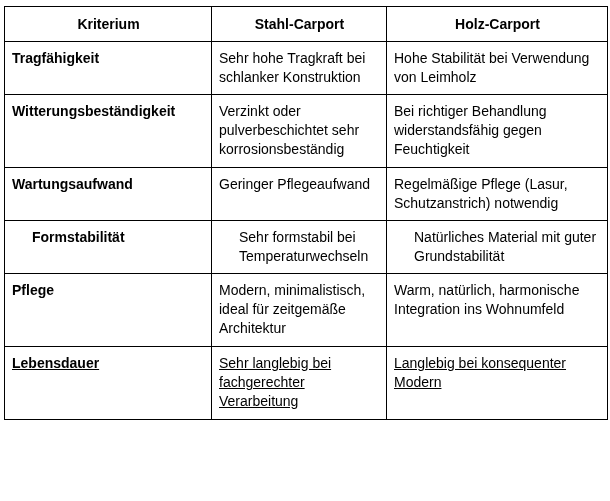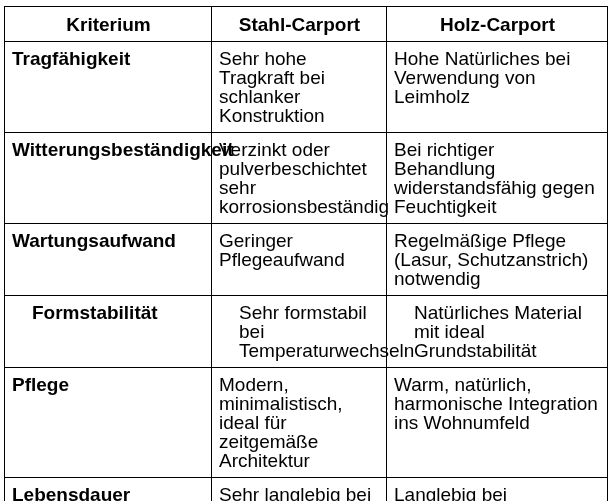--- a/index.html
+++ b/index.html
@@ -17,21 +17,21 @@
     table.comp {
       position: absolute;
       left: 4px;
       top: 6px;
       border-collapse: collapse;
       table-layout: fixed;
       width: 603px;
     }
     table.comp th, table.comp td {
       border: 1.3px solid #000000;
-      font-size: 19px;
+      font-size: 14px;
       line-height: 19px;
       vertical-align: top;
       text-align: left;
       padding: 7px 6px 7px 7px;
     }
     table.comp th {
       font-weight: bold;
       text-align: center;
       padding-top: 8px;
       padding-bottom: 7px;
@@ -62,36 +62,36 @@
     <tr>
       <th>Kriterium</th>
       <th>Stahl-Carport</th>
       <th>Holz-Carport</th>
     </tr>
   </thead>
   <tbody>
     <tr class="r1">
       <td class="crit">Tragfähigkeit</td>
       <td>Sehr hohe Tragkraft bei schlanker Konstruktion</td>
-      <td>Hohe Natürliches bei Verwendung von Leimholz</td>
+      <td>Hohe Stabilität bei Verwendung von Leimholz</td>
     </tr>
     <tr class="r2">
       <td class="crit">Witterungsbeständigkeit</td>
       <td>Verzinkt oder pulverbeschichtet sehr korrosionsbeständig</td>
       <td>Bei richtiger Behandlung widerstandsfähig gegen Feuchtigkeit</td>
     </tr>
     <tr class="r3">
       <td class="crit">Wartungsaufwand</td>
       <td>Geringer Pflegeaufwand</td>
       <td>Regelmäßige Pflege (Lasur, Schutzanstrich) notwendig</td>
     </tr>
     <tr class="r4">
       <td class="crit">Formstabilität</td>
       <td>Sehr formstabil bei Temperaturwechseln</td>
-      <td>Natürliches Material mit ideal Grundstabilität</td>
+      <td>Natürliches Material mit guter Grundstabilität</td>
     </tr>
     <tr class="r5">
       <td class="crit">Pflege</td>
       <td>Modern, minimalistisch, ideal für zeitgemäße Architektur</td>
       <td>Warm, natürlich, harmonische Integration ins Wohnumfeld</td>
     </tr>
     <tr class="r7">
       <td class="crit">Lebensdauer</td>
       <td>Sehr langlebig bei fachgerechter Verarbeitung</td>
       <td>Langlebig bei konsequenter Modern</td>

